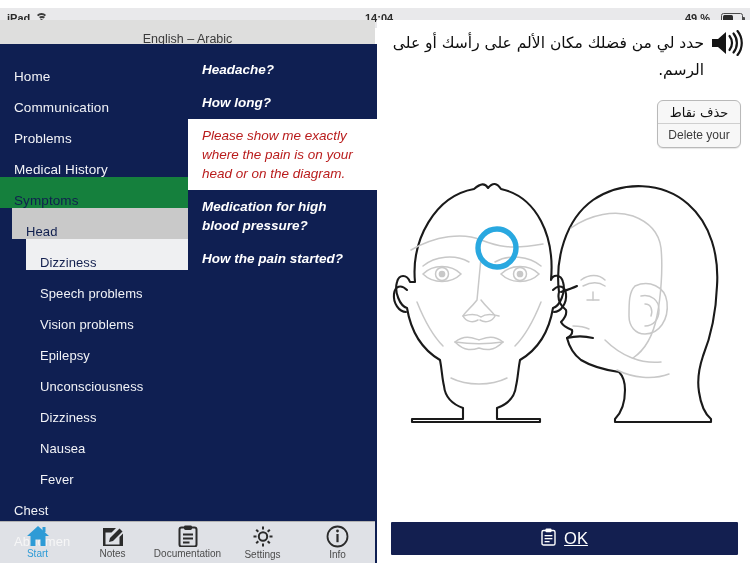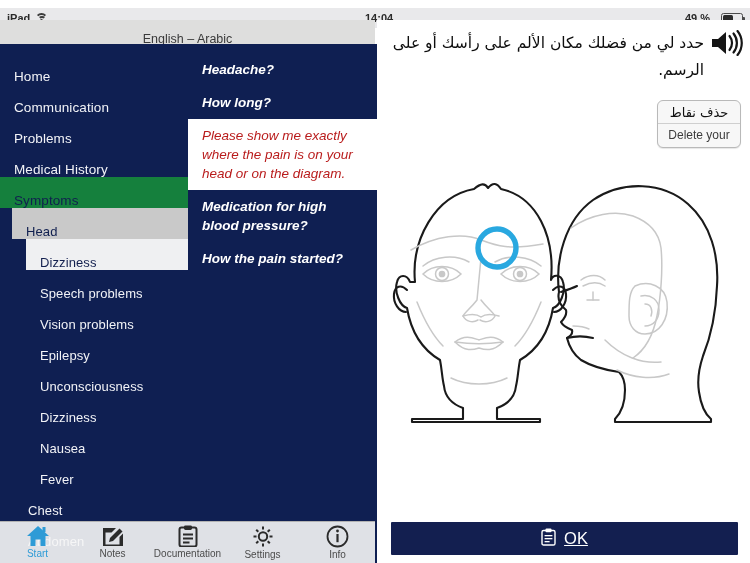--- a/index.html
+++ b/index.html
@@ -52,21 +52,21 @@
     position:absolute; left:0; top:44px; width:188px; bottom:0;
     background:#0f1f52; overflow:hidden;
   }
   .nav { padding-top:9px; }
   .nav-row {
     height:31px; display:flex; align-items:flex-end;
     font-size:13.5px; color:#f2f3f7; white-space:nowrap;
     letter-spacing:0.1px;
   }
   .nav-row.lvl0 { padding-left:14px; }
-  .nav-row.lvl1 { padding-left:28px; font-size:13px; }
+  .nav-row.lvl1 { padding-left:14px; font-size:13px; }
   .nav-row.lvl2 { padding-left:40px; font-size:13px; }
   .nav-row.sel-a { background:#15803d; color:#101f4f; }
   .nav-row.sel-b { background:#c9c9c9; color:#101f4f; margin-left:12px; padding-left:14px; }
   .nav-row.sel-c { background:#eff0f2; color:#13204f; margin-left:26px; padding-left:14px; }
 
   
   .midpane {
     position:absolute; left:188px; top:44px; width:189px; bottom:0;
     background:#0f1f52; overflow:hidden;
   }

